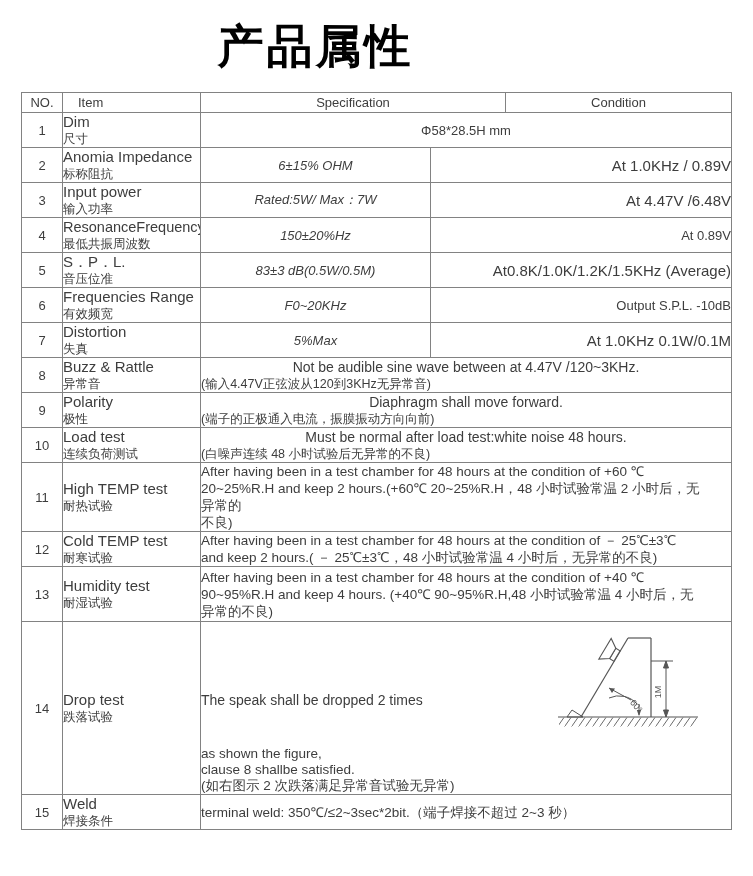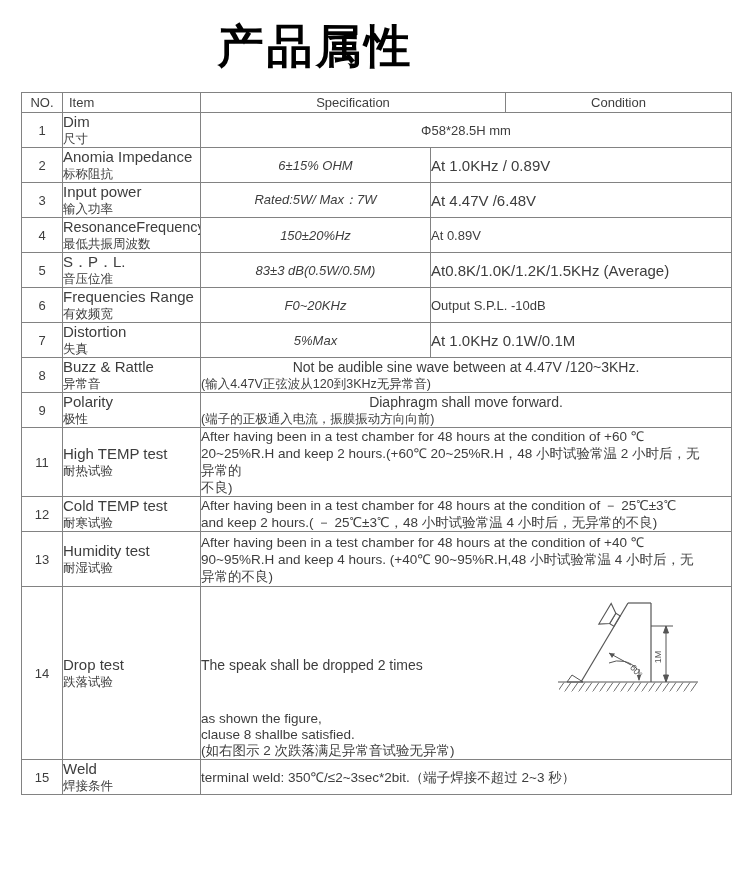--- a/index.html
+++ b/index.html
@@ -15,27 +15,27 @@
   }
   table.spec{
     position:absolute;left:21px;top:92px;width:710px;
     border-collapse:collapse;table-layout:fixed;
   }
   table.spec td{
     border:1px solid #828282;padding:0;vertical-align:middle;
     overflow:hidden;
   }
   td.hdr{font-size:13px;text-align:center;color:#3d3d3d;}
-  td.hdr.item-h{text-align:left;padding-left:6px;}
+  td.hdr.item-h{text-align:left;padding-left:15px;}
   td.no{text-align:center;font-size:13px;}
   td.item{padding-left:3px;}
   .item-en{font-size:15px;line-height:18px;white-space:nowrap;}
   .item-cn{font-size:12.5px;line-height:16px;white-space:nowrap;}
   td.spec-c{text-align:center;font-size:13px;font-style:italic;}
-  td.cond-c{text-align:left;font-size:13px;}
+  td.cond-c{text-align:right;font-size:13px;}
   td.cond-c.lg{font-size:15px;}
   td.merged{padding-left:4px;text-align:left;}
   td.merged.center{text-align:center;padding-left:0;font-size:13px;}
   .ln-en{font-size:14px;line-height:17px;text-align:center;}
   .ln-cn{font-size:12.5px;line-height:16px;}
   .ln-mix{font-size:13.5px;line-height:17px;}
   td.droptest{position:relative;vertical-align:top;}
   .drop-line1{margin-top:70px;font-size:14px;line-height:17px;}
   .drop-block{margin-top:37px;}
   .fig{position:absolute;left:350px;top:4px;width:150px;height:115px;}
@@ -149,20 +149,31 @@
     <td class="item">
       <div class="item-en">Polarity</div>
       <div class="item-cn">极性</div>
     </td>
     <td class="merged" colspan="3">
       <div class="ln-en">Diaphragm shall move forward.</div>
       <div class="ln-cn">(端子的正极通入电流，振膜振动方向向前)</div>
     </td>
   </tr>
 
+  <tr style="height:35px">
+    <td class="no">10</td>
+    <td class="item">
+      <div class="item-en">Load test</div>
+      <div class="item-cn">连续负荷测试</div>
+    </td>
+    <td class="merged" colspan="3">
+      <div class="ln-en">Must be normal after load test:white noise 48 hours.</div>
+      <div class="ln-cn">(白噪声连续 48 小时试验后无异常的不良)</div>
+    </td>
+  </tr>
 
   <tr style="height:68px">
     <td class="no">11</td>
     <td class="item">
       <div class="item-en">High TEMP test</div>
       <div class="item-cn">耐热试验</div>
     </td>
     <td class="merged" colspan="3">
       <div class="ln-mix">After having been in a test chamber for 48 hours at the condition of +60 ℃</div>
       <div class="ln-mix">20~25%R.H and keep 2 hours.(+60℃ 20~25%R.H，48 小时试验常温 2 小时后，无</div>

